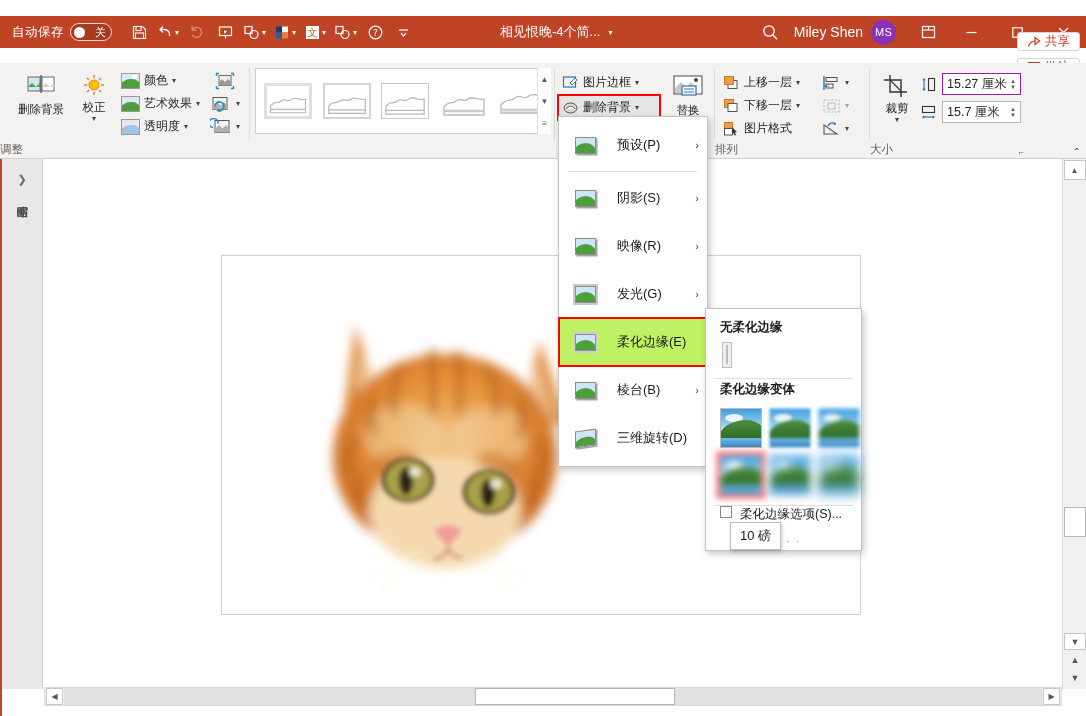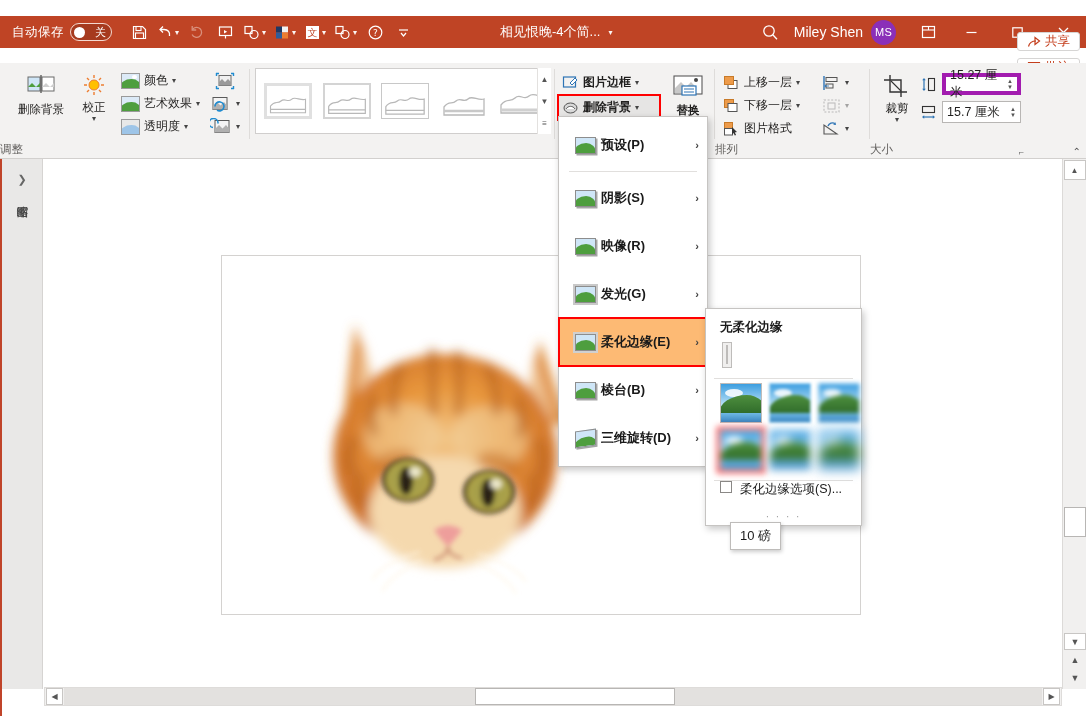--- a/index.html
+++ b/index.html
@@ -184,23 +184,23 @@
   }
 
   
   .menu {
     position: absolute; left: 558px; top: 116px; width: 150px;
     background: #fff; border: 1px solid #C6C4C2; box-shadow: 2px 3px 7px rgba(0,0,0,.22);
     padding: 4px 0; z-index: 40;
   }
   .mi {
     height: 48px; display: flex; align-items: center; padding: 0 8px 0 14px;
-    font-size: 13px; color: #1a1a1a; position: relative; gap: 4px; font-weight: bold;
-  }
-  .mi.hl { background: #fdba74; }
+    font-size: 13px; color: #1a1a1a; position: relative; gap: 20px;
+  }
+  .mi.hl { background: #bef264; }
   .mi.hl.boxed { outline: 2px solid #FF0000; outline-offset: -1px; }
   .mi .mlabel { flex: 1; white-space: nowrap; }
   .mi .marrow { font-size: 11px; color: #444; }
   .mdiv { height: 1px; background: #E1DFDD; margin: 2px 10px; }
 
   
   .submenu {
     position: absolute; left: 705px; top: 308px; width: 157px;
     background: #fff; border: 1px solid #C6C4C2; box-shadow: 2px 3px 7px rgba(0,0,0,.22);
     z-index: 50; padding-top: 8px;
@@ -566,21 +566,21 @@
             </svg>
         </div>
       </div>
     </div>
     <div class="gscroll">
       <span>▲</span>
       <span>▼</span>
       <span>≡</span>
     </div>
 
-    <div class="grp" style="left:555px; width:160px;font-weight:bold;">
+    <div class="grp" style="left:555px; width:160px;">
       <div style="position:absolute;left:4px;top:8px;width:100px;">
         <div class="smallbtn">
           <span class="icn">
             <svg width="17" height="16" viewBox="0 0 17 16">
                 <rect x="1.5" y="2" width="12" height="10" fill="none" stroke="#2E74B5" stroke-width="1.2"></rect>
                 <path d="M10 10l5-5-2-2-5 5z" fill="#fff" stroke="#2E74B5" stroke-width="1"></path>
               </svg>
           </span>
           <span>图片边框</span>
           <span class="chev">▾</span>
@@ -698,21 +698,21 @@
 
       <div style="position:absolute;left:50px;top:10px;">
         <div style="display:flex;align-items:center;gap:5px;margin-bottom:6px;">
           <span class="icn">
             <svg width="17" height="17" viewBox="0 0 17 17">
                 <path d="M4 3v11" stroke="#2E74B5" stroke-width="1.2"></path>
                 <path d="M4 2l-1.8 2.2h3.6zM4 15l-1.8-2.2h3.6z" fill="#2E74B5"></path>
                 <rect x="8.5" y="2.5" width="6" height="12" fill="none" stroke="#333" stroke-width="1.1"></rect>
               </svg>
           </span>
-          <span style="display:flex;align-items:center;border:4px solid #a21caf;background:#fff;height:22px;width:79px;padding:0 4px;font-size:12.5px;color:#201F1E;">
+          <span style="display:flex;align-items:center;border:1px solid #a21caf;background:#fff;height:22px;width:79px;padding:0 4px;font-size:12.5px;color:#201F1E;">
             <span style="flex:1">15.27 厘米</span>
             <span style="display:flex;flex-direction:column;font-size:6px;color:#555;line-height:1">
                 <span>▲</span>
                 <span>▼</span>
               </span>
           </span>
         </div>
         <div style="display:flex;align-items:center;gap:5px;">
           <span class="icn">
             <svg width="17" height="17" viewBox="0 0 17 17">
@@ -903,20 +903,21 @@
   <div class="submenu">
     <div class="sm-head">无柔化边缘</div>
     <div class="sm-none">
       <span class="sm-sel-wrap">
         <span class="sm-thumb">
           <span class="sky"></span><span class="cloud"></span><span class="hill"></span><span class="water"></span>
         </span>
       </span>
     </div>
     <div class="sm-div"></div>
+    <div class="sm-head">柔化边缘变体</div>
     <div class="sm-grid">
       <span class="sm-cell">
         <span class="sm-thumb" style="filter:blur(.3px)">
             <span class="sky"></span>
             <span class="cloud"></span>
             <span class="hill"></span>
             <span class="water"></span>
           </span>
       </span>
       <span class="sm-cell">

